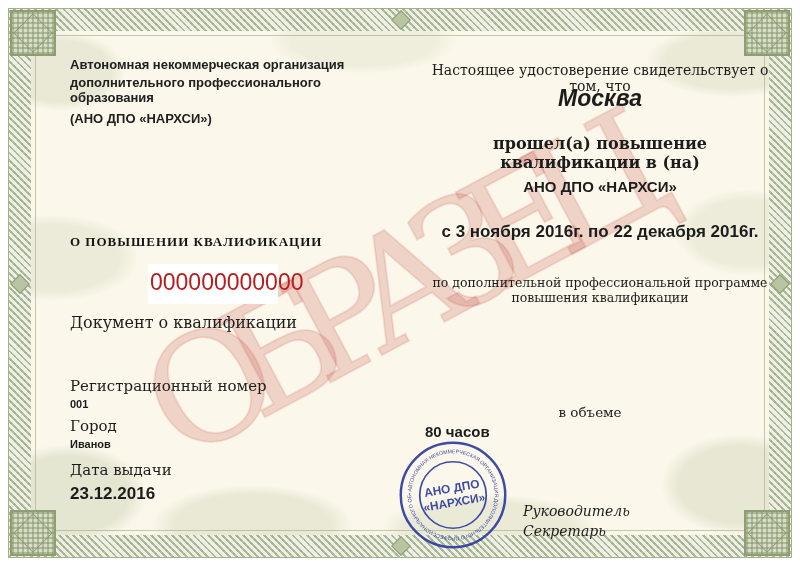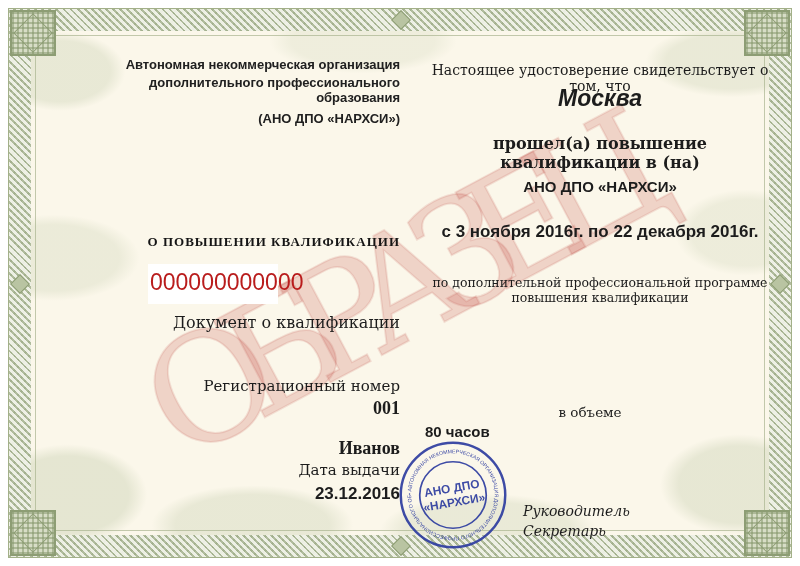--- a/index.html
+++ b/index.html
@@ -42,33 +42,33 @@
 
   
   .watermark{position:absolute;left:390px;top:292px;z-index:1;white-space:nowrap;
     transform:translate(-50%,-50%) rotate(-28deg);
     font-family:"DejaVu Serif", serif;font-size:150px;font-weight:normal;
     letter-spacing:-0.24em;color:rgba(201,98,86,0.24);
     -webkit-text-stroke:2px rgba(190,80,70,0.14);}
 
   
   .abs{position:absolute;z-index:3;}
-  .left-col{left:70px;width:330px;text-align:right;}
+  .left-col{left:70px;width:330px;text-align:left;}
   .right-col{left:425px;width:350px;text-align:center;}
   .sans-b{font-family:"Liberation Sans", sans-serif;font-weight:bold;}
   .serif{font-family:"DejaVu Serif", serif;}
   .org-line{font-family:"Liberation Sans", sans-serif;font-weight:bold;font-size:13px;color:#202020;}
   .cert-title{font-family:"Liberation Serif", serif;font-weight:bold;font-size:30px;letter-spacing:1px;color:#151515;}
   .cert-subtitle{font-family:"Liberation Serif", serif;font-weight:bold;font-size:13px;letter-spacing:1px;color:#151515;}
   .white-patch{position:absolute;left:148px;top:264px;width:130px;height:40px;background:#ffffff;z-index:2;}
   .serial{left:150px;top:269px;width:130px;text-align:left;
     font-family:"Liberation Sans", sans-serif;font-size:23px;color:#b91c1c;}
   .doc-type{font-size:16px;}
   .lbl{font-size:15px;}
-  .val{font-size:18px;font-family:Liberation Serif, serif;}
+  .val{font-size:11px;}
   .name-line{font-size:23px;font-style:italic;}
   .sig{font-size:14px;font-style:italic;z-index:3;position:absolute;left:523px;}
 
   
   .stamp{position:absolute;left:396px;top:438px;width:114px;height:114px;z-index:3;opacity:.92;}
 </style>
 </head>
 <body>
 
 <div class="page">
@@ -94,20 +94,21 @@
 
   <div class="abs left-col cert-subtitle" style="top:234px;">О ПОВЫШЕНИИ КВАЛИФИКАЦИИ</div>
 
   <div class="white-patch"></div>
   <div class="abs serial">000000000000</div>
 
   <div class="abs left-col serif doc-type" style="top:313px;">Документ о квалификации</div>
 
   <div class="abs left-col serif lbl" style="top:377px;">Регистрационный номер</div>
   <div class="abs left-col sans-b val" style="top:398px;">001</div>
+  <div class="abs left-col serif lbl" style="top:417px;">Город</div>
   <div class="abs left-col sans-b val" style="top:438px;">Иванов</div>
   <div class="abs left-col serif lbl" style="top:461px;">Дата выдачи</div>
   <div class="abs left-col sans-b" style="top:484px;font-size:17px;">23.12.2016</div>
 
   <div class="abs right-col serif" style="top:62px;font-size:14px;">Настоящее удостоверение свидетельствует о том, что</div>
   <div class="abs right-col sans-b name-line" style="top:85px;">Москва</div>
   <div class="abs right-col serif" style="top:134px;font-size:16px;font-weight:bold;">прошел(а) повышение квалификации в (на)</div>
   <div class="abs right-col sans-b" style="top:178px;font-size:15px;">АНО ДПО «НАРХСИ»</div>
   <div class="abs right-col sans-b" style="top:222px;font-size:17px;">с 3 ноября 2016г. по 22 декабря 2016г.</div>
   <div class="abs right-col serif" style="top:275px;font-size:12.5px;">по дополнительной профессиональной программе повышения квалификации</div>

